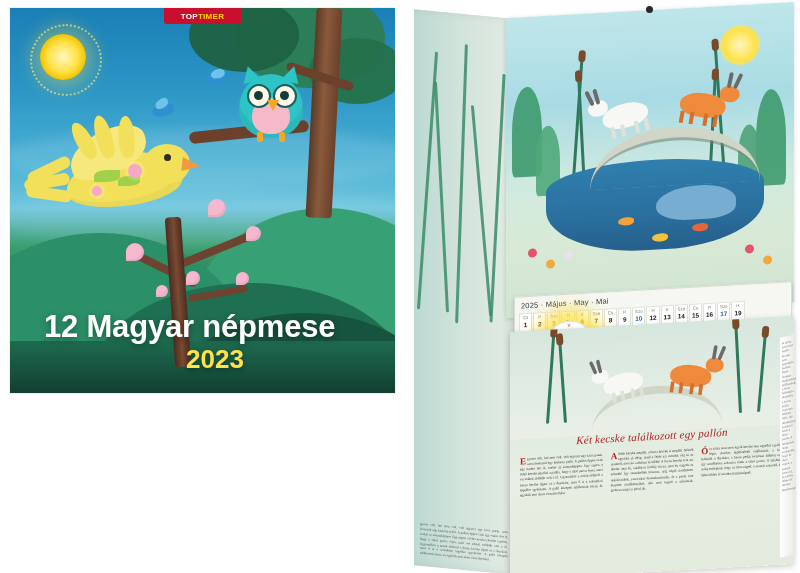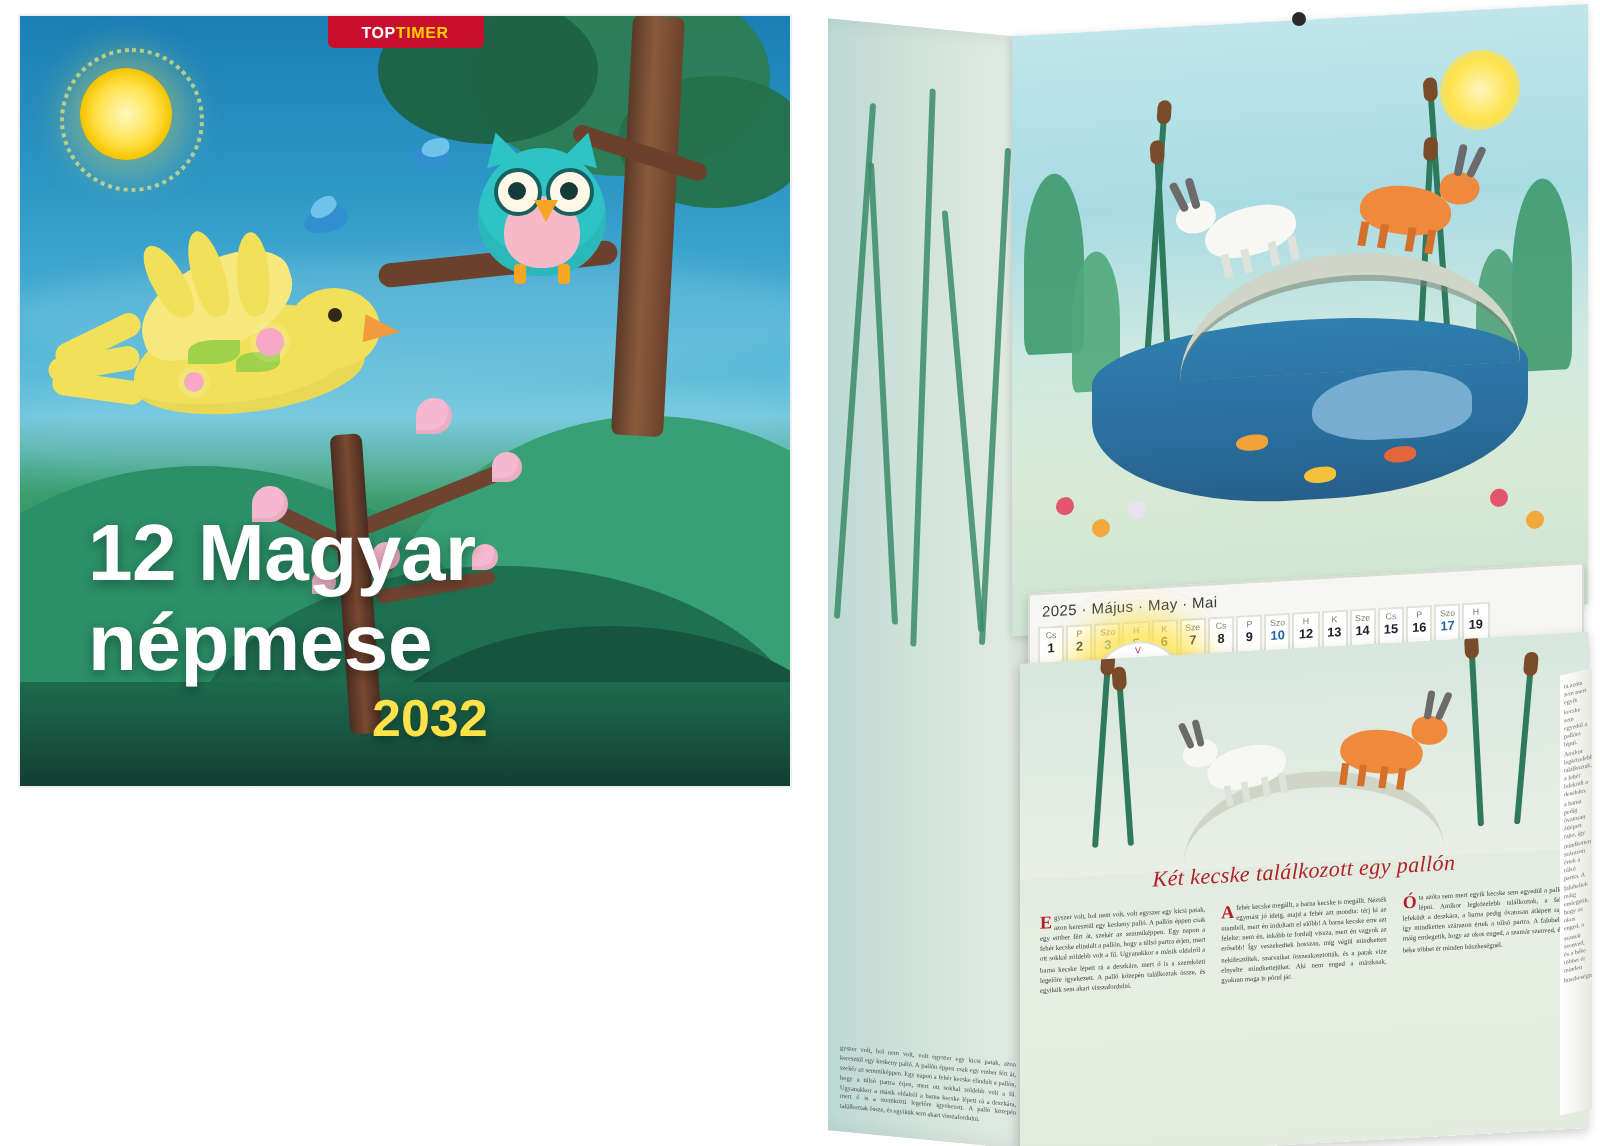--- a/index.html
+++ b/index.html
@@ -287,21 +287,21 @@
     border-radius: 50% 50% 50% 0;
     box-shadow: inset -2px -2px 0 rgba(0,0,0,0.05);
   }
 
   
   .cover-title {
     position: absolute;
     left: 34px;
     bottom: 48px;
     color: #ffffff;
-    font-size: 40px;
+    font-size: 31px;
     font-weight: bold;
     letter-spacing: -0.2px;
     text-shadow: 0 2px 6px rgba(0,0,0,0.35);
     z-index: 30;
   }
   .cover-year {
     position: absolute;
     left: 176px;
     bottom: 18px;
     color: #ffe24a;
@@ -635,21 +635,21 @@
     <div class="blossom-branch bl3"></div>
     <div class="blossom-trunk"></div>
     <div class="blossom" style="left:116px; bottom:132px;"></div>
     <div class="blossom" style="left:198px; bottom:176px;"></div>
     <div class="blossom" style="left:236px; bottom:152px; width:15px; height:15px;"></div>
     <div class="blossom" style="left:176px; bottom:108px; width:14px; height:14px;"></div>
     <div class="blossom" style="left:226px; bottom:108px; width:13px; height:13px;"></div>
     <div class="blossom" style="left:146px; bottom:96px; width:12px; height:12px;"></div>
 
     <div class="cover-title">12 Magyar népmese</div>
-    <div class="cover-year">2032</div>
+    <div class="cover-year">2023</div>
   </div>
 
   <div class="opened">
 
     <div class="page-left-fold">
       <div class="fold-reed" style="left:12px; top:40px; height:260px; transform:rotate(4deg);"></div>
       <div class="fold-reed" style="left:26px; top:70px; height:230px; transform:rotate(-3deg);"></div>
       <div class="fold-reed" style="left:46px; top:30px; height:280px; transform:rotate(2deg);"></div>
       <div class="fold-reed" style="left:66px; top:90px; height:210px; transform:rotate(-5deg);"></div>
       <div class="fold-reed" style="left:82px; top:56px; height:250px; transform:rotate(3deg);"></div>

